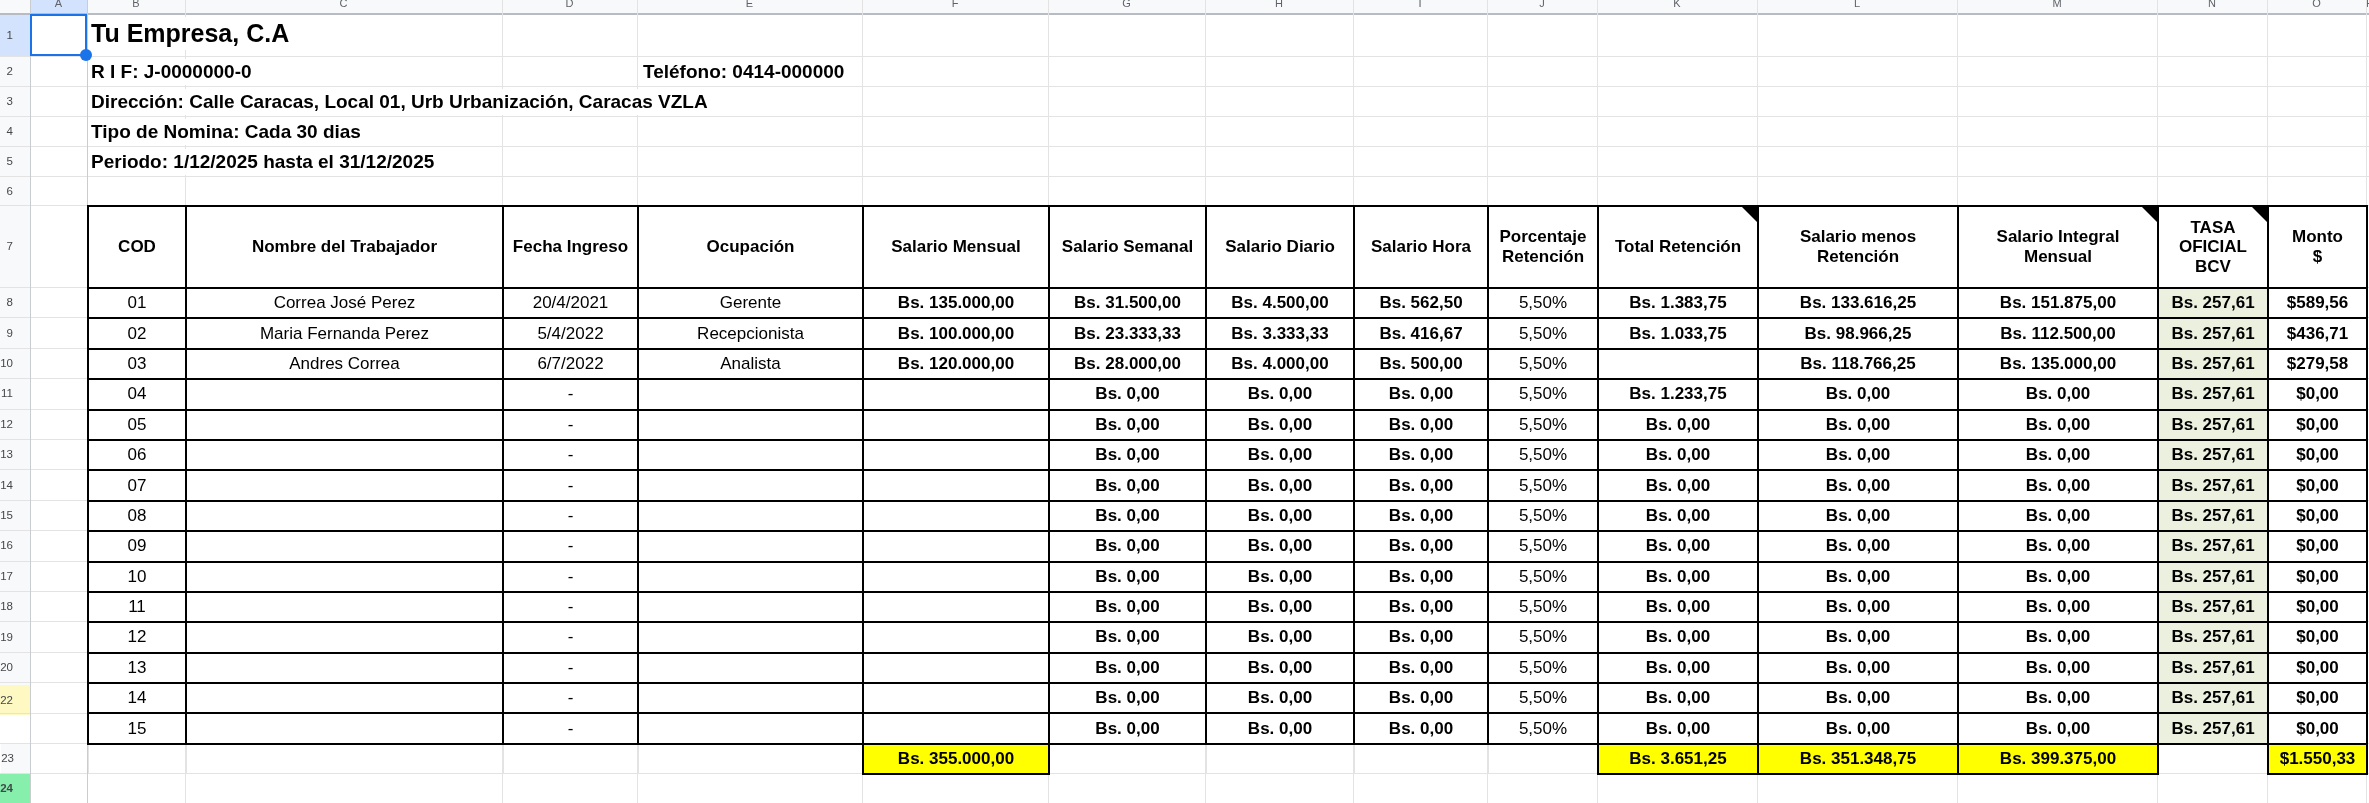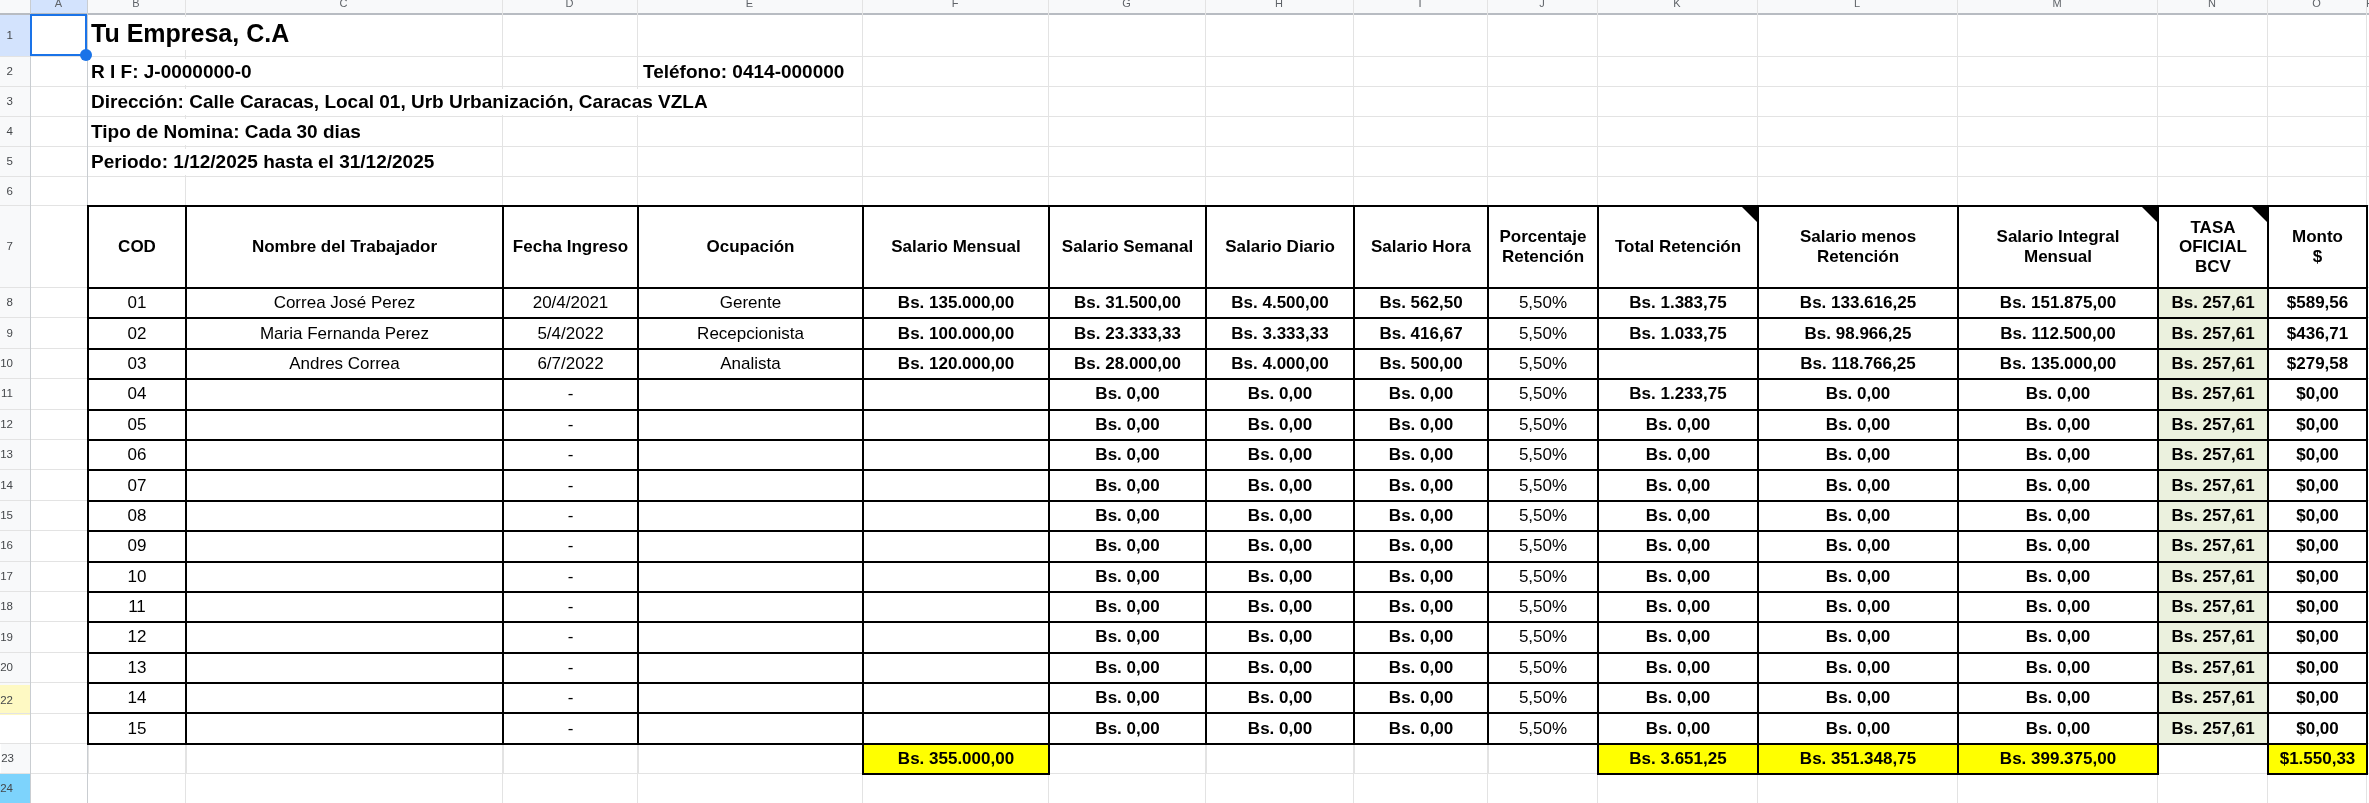--- a/index.html
+++ b/index.html
@@ -155,21 +155,21 @@
       </div>
       <div class="strip-cell" style="left: 0px; top: 682.2px; width: 30px; height: 30.4px; overflow: hidden; background: rgb(248, 249, 250);">
         <span class="row-num">21</span>
       </div>
       <div class="strip-cell" style="left: 0px; top: 685px; width: 30px; height: 30.4px; overflow: hidden; background: #fef9c3;">
         <span class="row-num">22</span>
       </div>
       <div class="strip-cell" style="left: 1px; top: 743px; width: 30px; height: 30px; overflow: hidden; background: rgb(248, 249, 250);">
         <span class="row-num">23</span>
       </div>
-      <div class="strip-cell" style="left: 0px; top: 773px; width: 30px; height: 30px; overflow: hidden; background: #7dd3fc;">
+      <div class="strip-cell" style="left: 0px; top: 773px; width: 30px; height: 30px; overflow: hidden; background: #86efac; font-weight: bold;">
         <span class="row-num">24</span>
       </div>
     </div>
 
   <div class="strip-cell" style="left:0;top:0;width:30px;height:14px;background:#f8f9fa;"></div>
 
   <div id="gridlines">
       <div class="gl" style="left: 0px; top: 13px; width: 2369px; height: 2px; background: rgb(184, 188, 194);"></div>
       <div class="gl" style="left: 0px; top: 56px; width: 2369px; height: 1px; background: rgb(227, 227, 227);"></div>
       <div class="gl" style="left: 0px; top: 86px; width: 2369px; height: 1px; background: rgb(227, 227, 227);"></div>

